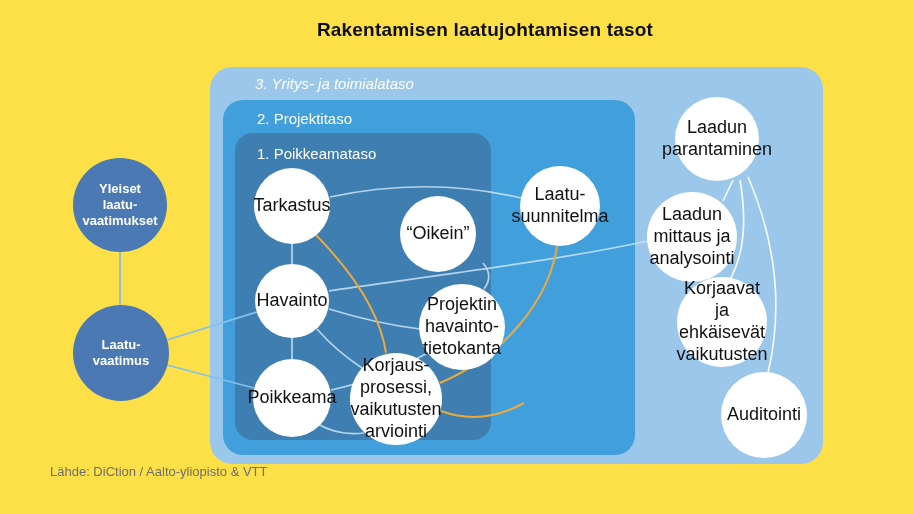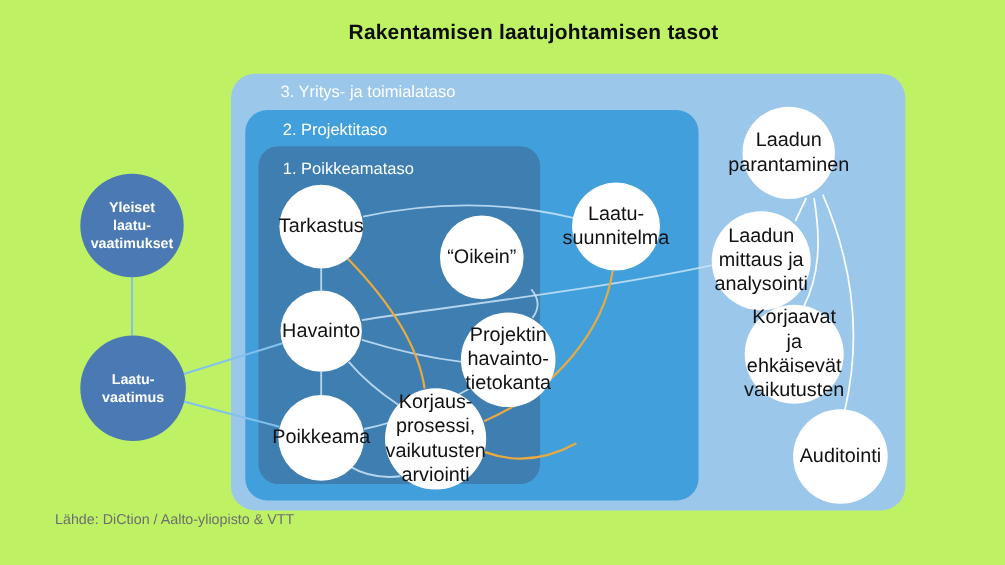--- a/index.html
+++ b/index.html
@@ -1,29 +1,29 @@
 <!DOCTYPE html>
 <html><head>
 <meta charset="utf-8">
 <style>
   html,body{margin:0;padding:0;background:#ffffff;}
   .canvas{
-    position:relative;width:914px;height:514px;background:#bef264;overflow:hidden;
+    position:relative;width:914px;height:514px;background:#fde047;overflow:hidden;
     font-family:"Liberation Sans","DejaVu Sans",sans-serif;
   }
   .title{
     position:absolute;left:0;top:19px;width:100%;box-sizing:border-box;padding-left:56px;
     text-align:center;font-size:19px;font-weight:700;color:#0d0d0d;letter-spacing:.2px;
   }
   .level{position:absolute;border-radius:22px;}
   .level-label{position:absolute;color:#ffffff;font-size:15px;white-space:nowrap;}
   #level3{left:210px;top:67px;width:613px;height:397px;background:#9BC7EB;}
   #level2{left:223px;top:100px;width:412px;height:355px;background:#41A0DB;border-radius:20px;}
   #level1{left:235px;top:133px;width:221px;height:307px;background:#3E7EB1;border-radius:18px;padding-left:35px;}
-  #level3 .level-label{left:45px;top:8px;}
+  #level3 .level-label{left:45px;top:8px;font-style:italic;}
   #level2 .level-label{left:34px;top:10px;}
   #level1 .level-label{left:22px;top:12px;}
   svg.edges{position:absolute;left:0;top:0;width:914px;height:514px;pointer-events:none;}
   .edge-blue{fill:none;stroke:#82C0EE;stroke-width:1.8;}
   .edge-light{fill:none;stroke:#C9E4F8;stroke-width:1.7;opacity:.85;}
   .edge-orange{fill:none;stroke:#EBAA3E;stroke-width:2;}
   .edge-white{fill:none;stroke:#FFFFFF;stroke-width:1.6;opacity:.95;}
   .node{
     position:absolute;border-radius:50%;background:#ffffff;
     display:flex;align-items:center;justify-content:center;text-align:center;

